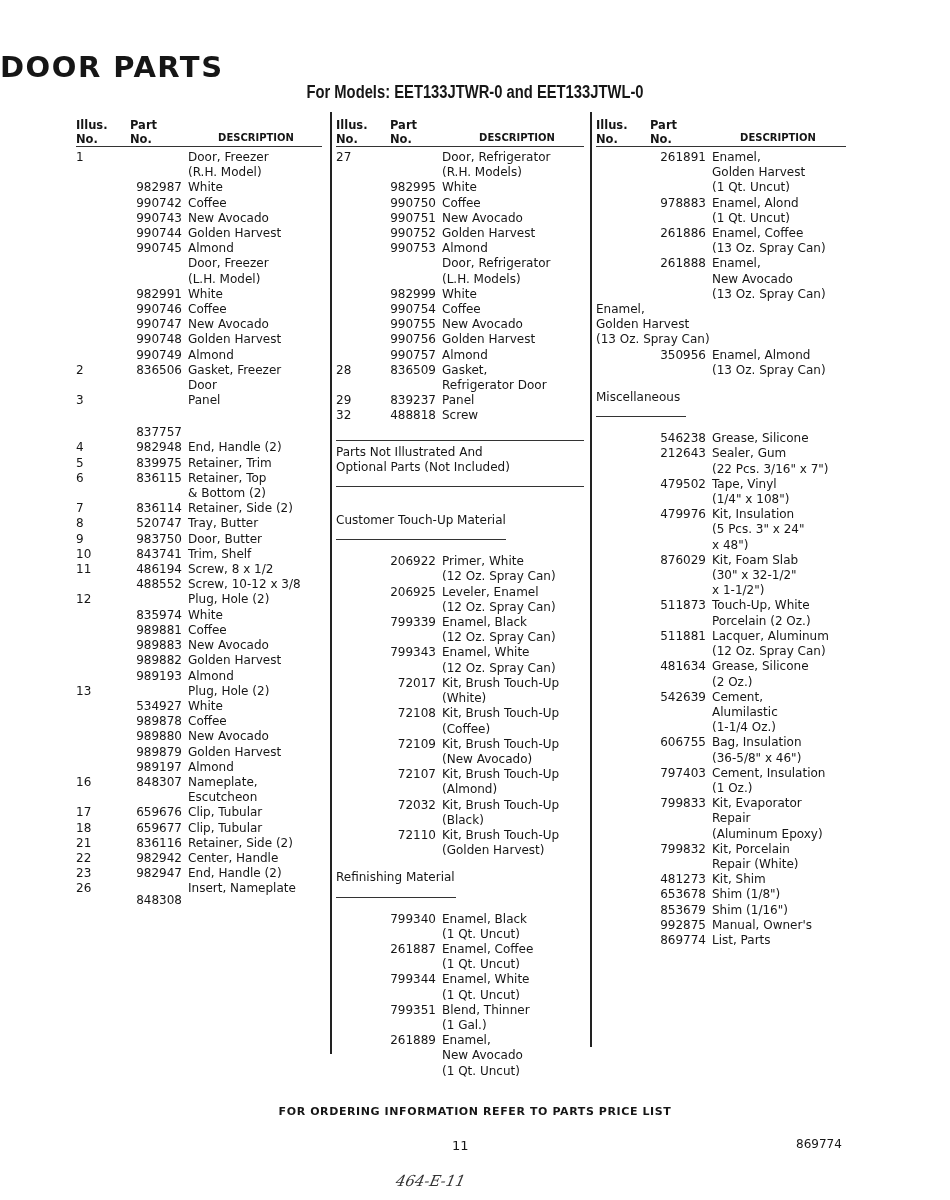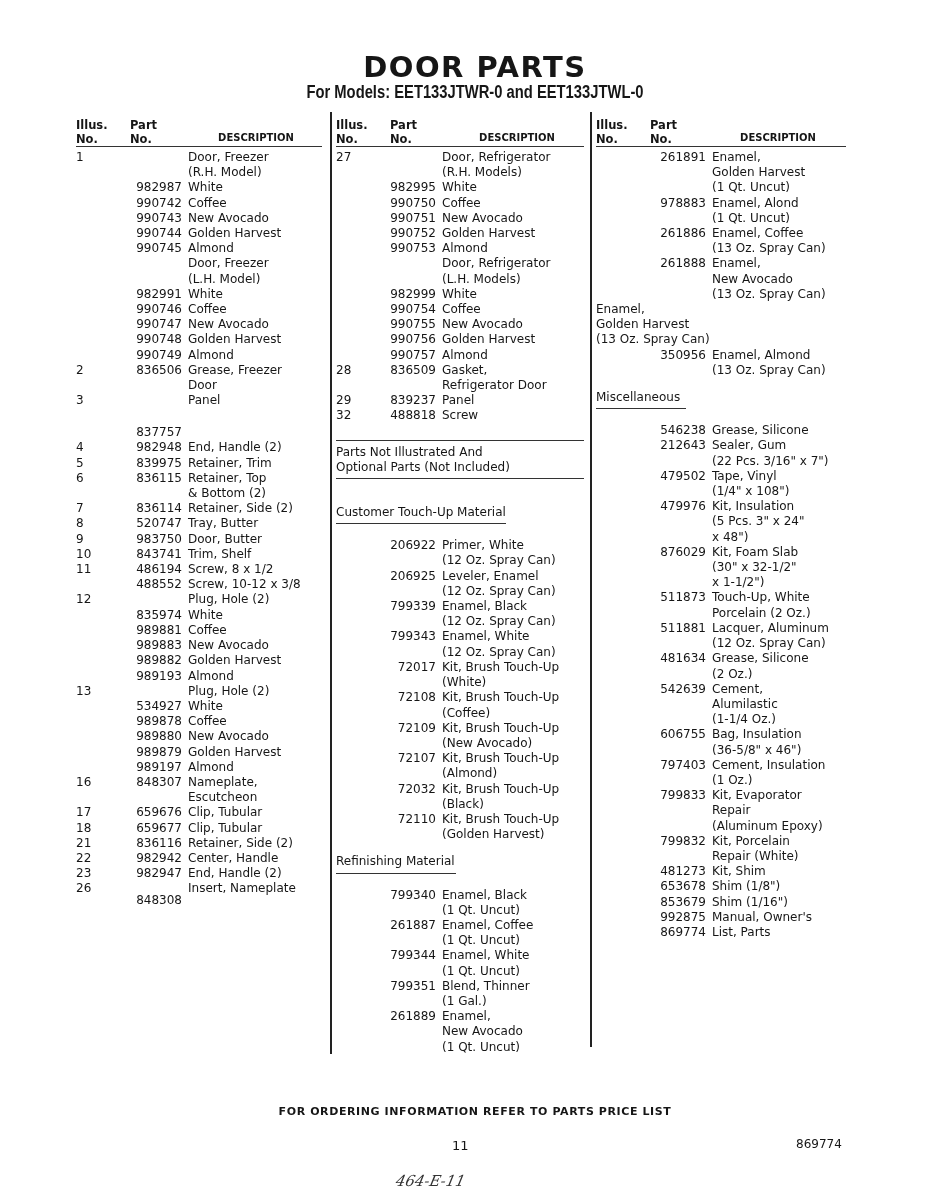--- a/index.html
+++ b/index.html
@@ -1,18 +1,18 @@
 <!DOCTYPE html>
 <html><head>
 <meta charset="utf-8">
 <style>
   html, body { margin: 0; padding: 0; background: #ffffff; }
   body { width: 950px; height: 1200px; position: relative; overflow: hidden; color: #161616;
          font-family: "DejaVu Sans", sans-serif; }
-  .title { position: absolute; left: 0; width: 950px; top: 50px; text-align: center;
+  .title { position: absolute; left: 0; width: 950px; top: 50px; text-align: left;
            font-size: 29px; font-weight: bold; letter-spacing: 1.5px; }
   .subtitle { position: absolute; left: 0; width: 950px; top: 82px; text-align: center;
               font-family: "Liberation Sans", sans-serif; font-weight: bold; font-size: 18px;
               transform: scaleX(0.82); }
   .col { position: absolute; top: 110px; font-size: 12px; line-height: 15.2px; }
   .col1 { left: 76px; width: 246px; }
   .col2 { left: 336px; width: 248px; }
   .col3 { left: 596px; width: 250px; }
   .vrule { position: absolute; width: 2px; background: #222; }
   .hdr { display: flex; align-items: flex-end; height: 36px; border-bottom: 1px solid #333; margin-bottom: 3px; }
@@ -22,21 +22,21 @@
   .row { display: flex; }
   .row .c-illus { width: 46px; flex: none; }
   .row .c-part { width: 66px; flex: none; text-align: right; padding-right: 6px; box-sizing: border-box; }
   .row .c-desc { flex: 1; white-space: pre-line; }
   .col2 .row .c-part { width: 106px; }
   .col2 .row .c-illus { width: 0; }
   .col2 .row.illus .c-illus { width: 46px; }
   .col2 .row.illus .c-part { width: 60px; }
   .col3 .row .c-part { width: 116px; }
   .col3 .row .c-illus { width: 0; }
-  .section { margin-top: 12px; margin-bottom: 14px; border-bottom: 1px solid #333; padding-bottom: 3px;
+  .section { margin-top: 12px; margin-bottom: 14px; border-bottom: 1px solid #333; padding-bottom: 11px;
              display: inline-block; min-width: 120px; }
   .section.wide { display: block; min-width: 0; }
   .footer { position: absolute; top: 1105px; left: 0; width: 950px; text-align: center;
             font-size: 11px; font-weight: bold; letter-spacing: 0.6px; }
   .pagenum { position: absolute; top: 1138px; left: 452px; font-size: 13px; }
   .docnum { position: absolute; top: 1137px; left: 796px; font-size: 12px; }
   .handwritten { position: absolute; top: 1172px; left: 396px; font-family: "DejaVu Serif", serif;
                  font-style: italic; font-size: 15px; color: #333; transform: skewX(-12deg); }
 </style>
 </head>
@@ -115,21 +115,21 @@
         <div class="c-desc">Golden Harvest</div>
       </div>
       <div class="row">
         <div class="c-illus"></div>
         <div class="c-part" style="width: 66px;">990749</div>
         <div class="c-desc">Almond</div>
       </div>
       <div class="row">
         <div class="c-illus">2</div>
         <div class="c-part" style="width: 66px;">836506</div>
-        <div class="c-desc">Grease, Freezer
+        <div class="c-desc">Gasket, Freezer
 Door</div>
       </div>
       <div class="row">
         <div class="c-illus">3</div>
         <div class="c-part" style="width: 66px; margin-top: 32px;">837757</div>
         <div class="c-desc">Panel</div>
       </div>
       <div class="row">
         <div class="c-illus">4</div>
         <div class="c-part" style="width: 66px;">982948</div>

